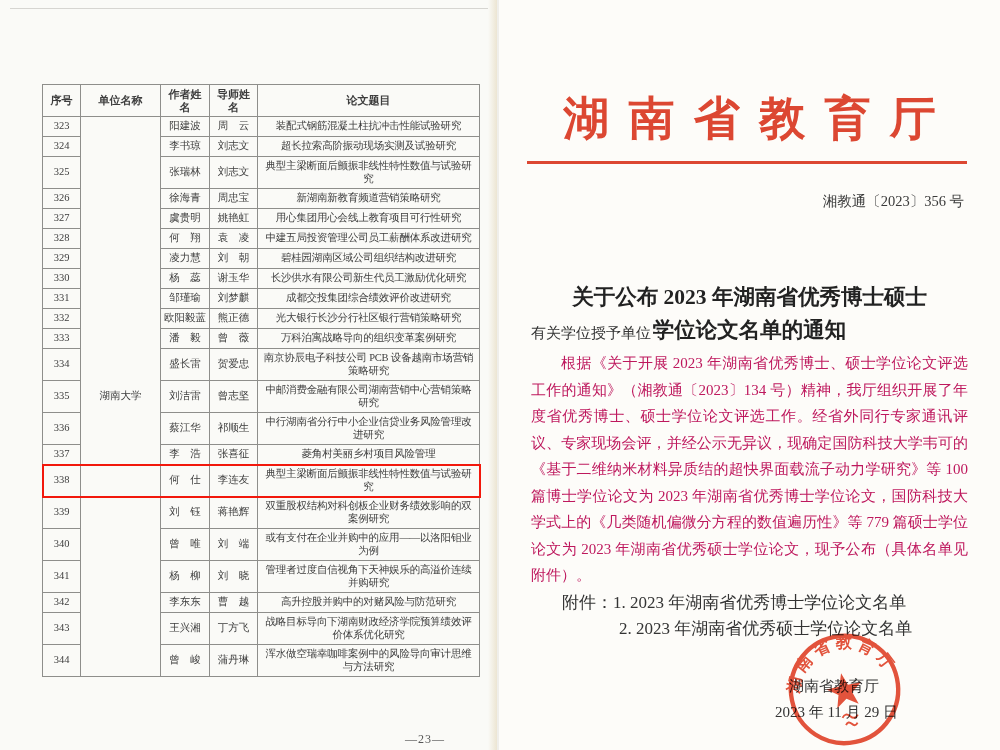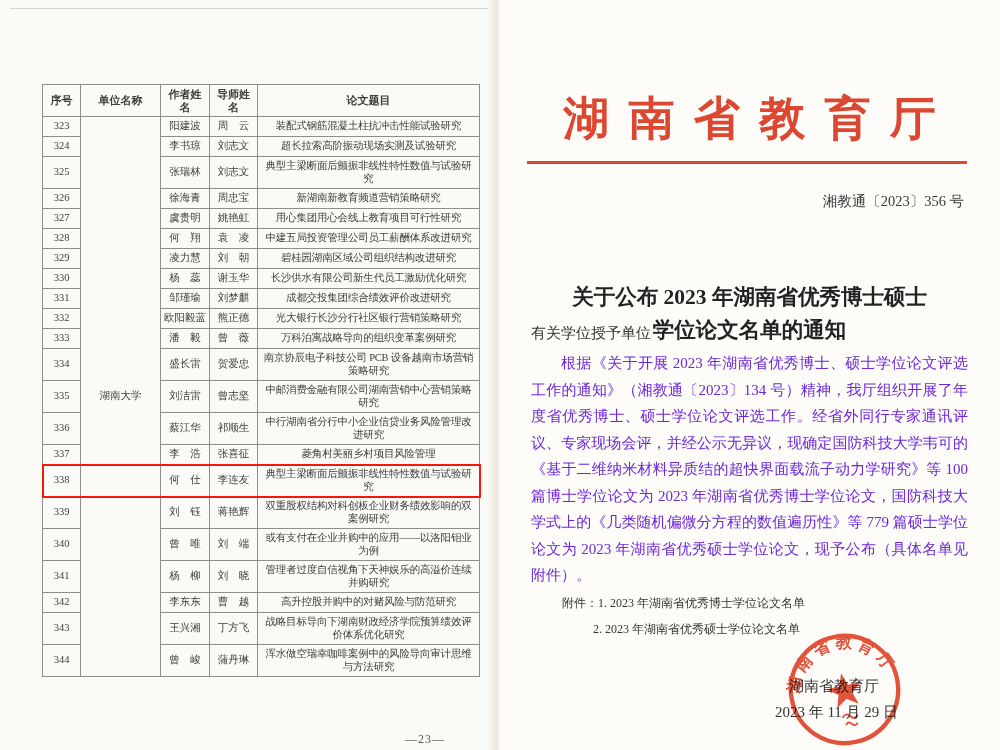--- a/index.html
+++ b/index.html
@@ -41,25 +41,25 @@
     color:#dc4732; letter-spacing:0.42em; text-indent:0.42em;
     font-family:"Liberation Serif","DejaVu Serif",serif;
   }
   .header-rule { position:absolute; top:161px; left:28px; right:33px; height:3px; background:#dc4732; }
   .doc-number { position:absolute; top:192px; right:36px; font-size:14.5px; color:#3a3a3a; }
   .notice-title { position:absolute; top:234px; left:0; width:100%; text-align:center;
     font-size:21.5px; font-weight:bold; color:#222; line-height:33px;margin-top:47px; }
   .salutation { position:absolute; top:324px; left:32px; font-size:15px; }
   .body-paragraph {
     position:absolute; top:350px; left:32px; width:437px;
-    font-size:15px; line-height:26.5px; text-align:justify; text-indent:2em; color:#6d28d9;
-  }
-  .attachments { position:absolute; top:590px; left:63px; font-size:12px; line-height:26px; }
+    font-size:15px; line-height:26.5px; text-align:justify; text-indent:2em; color:#be185d;
+  }
+  .attachments { position:absolute; top:590px; left:63px; font-size:17px; line-height:26px; }
   .att-line { white-space:nowrap; }
-  .att-line.second { margin-left:31px; }
+  .att-line.second { margin-left:57px; }
   .signer-name { position:absolute; top:677px; left:270px; width:130px; text-align:center; font-size:15px; }
   .issue-date  { position:absolute; top:703px; left:265px; width:145px; text-align:center; font-size:15px; }
 
   .seal {
     position:absolute; left:287px; top:631px; width:117px; height:117px;
     transform:rotate(-12deg); mix-blend-mode:multiply; opacity:0.93;
   }
 </style>
 </head>
 <body>

